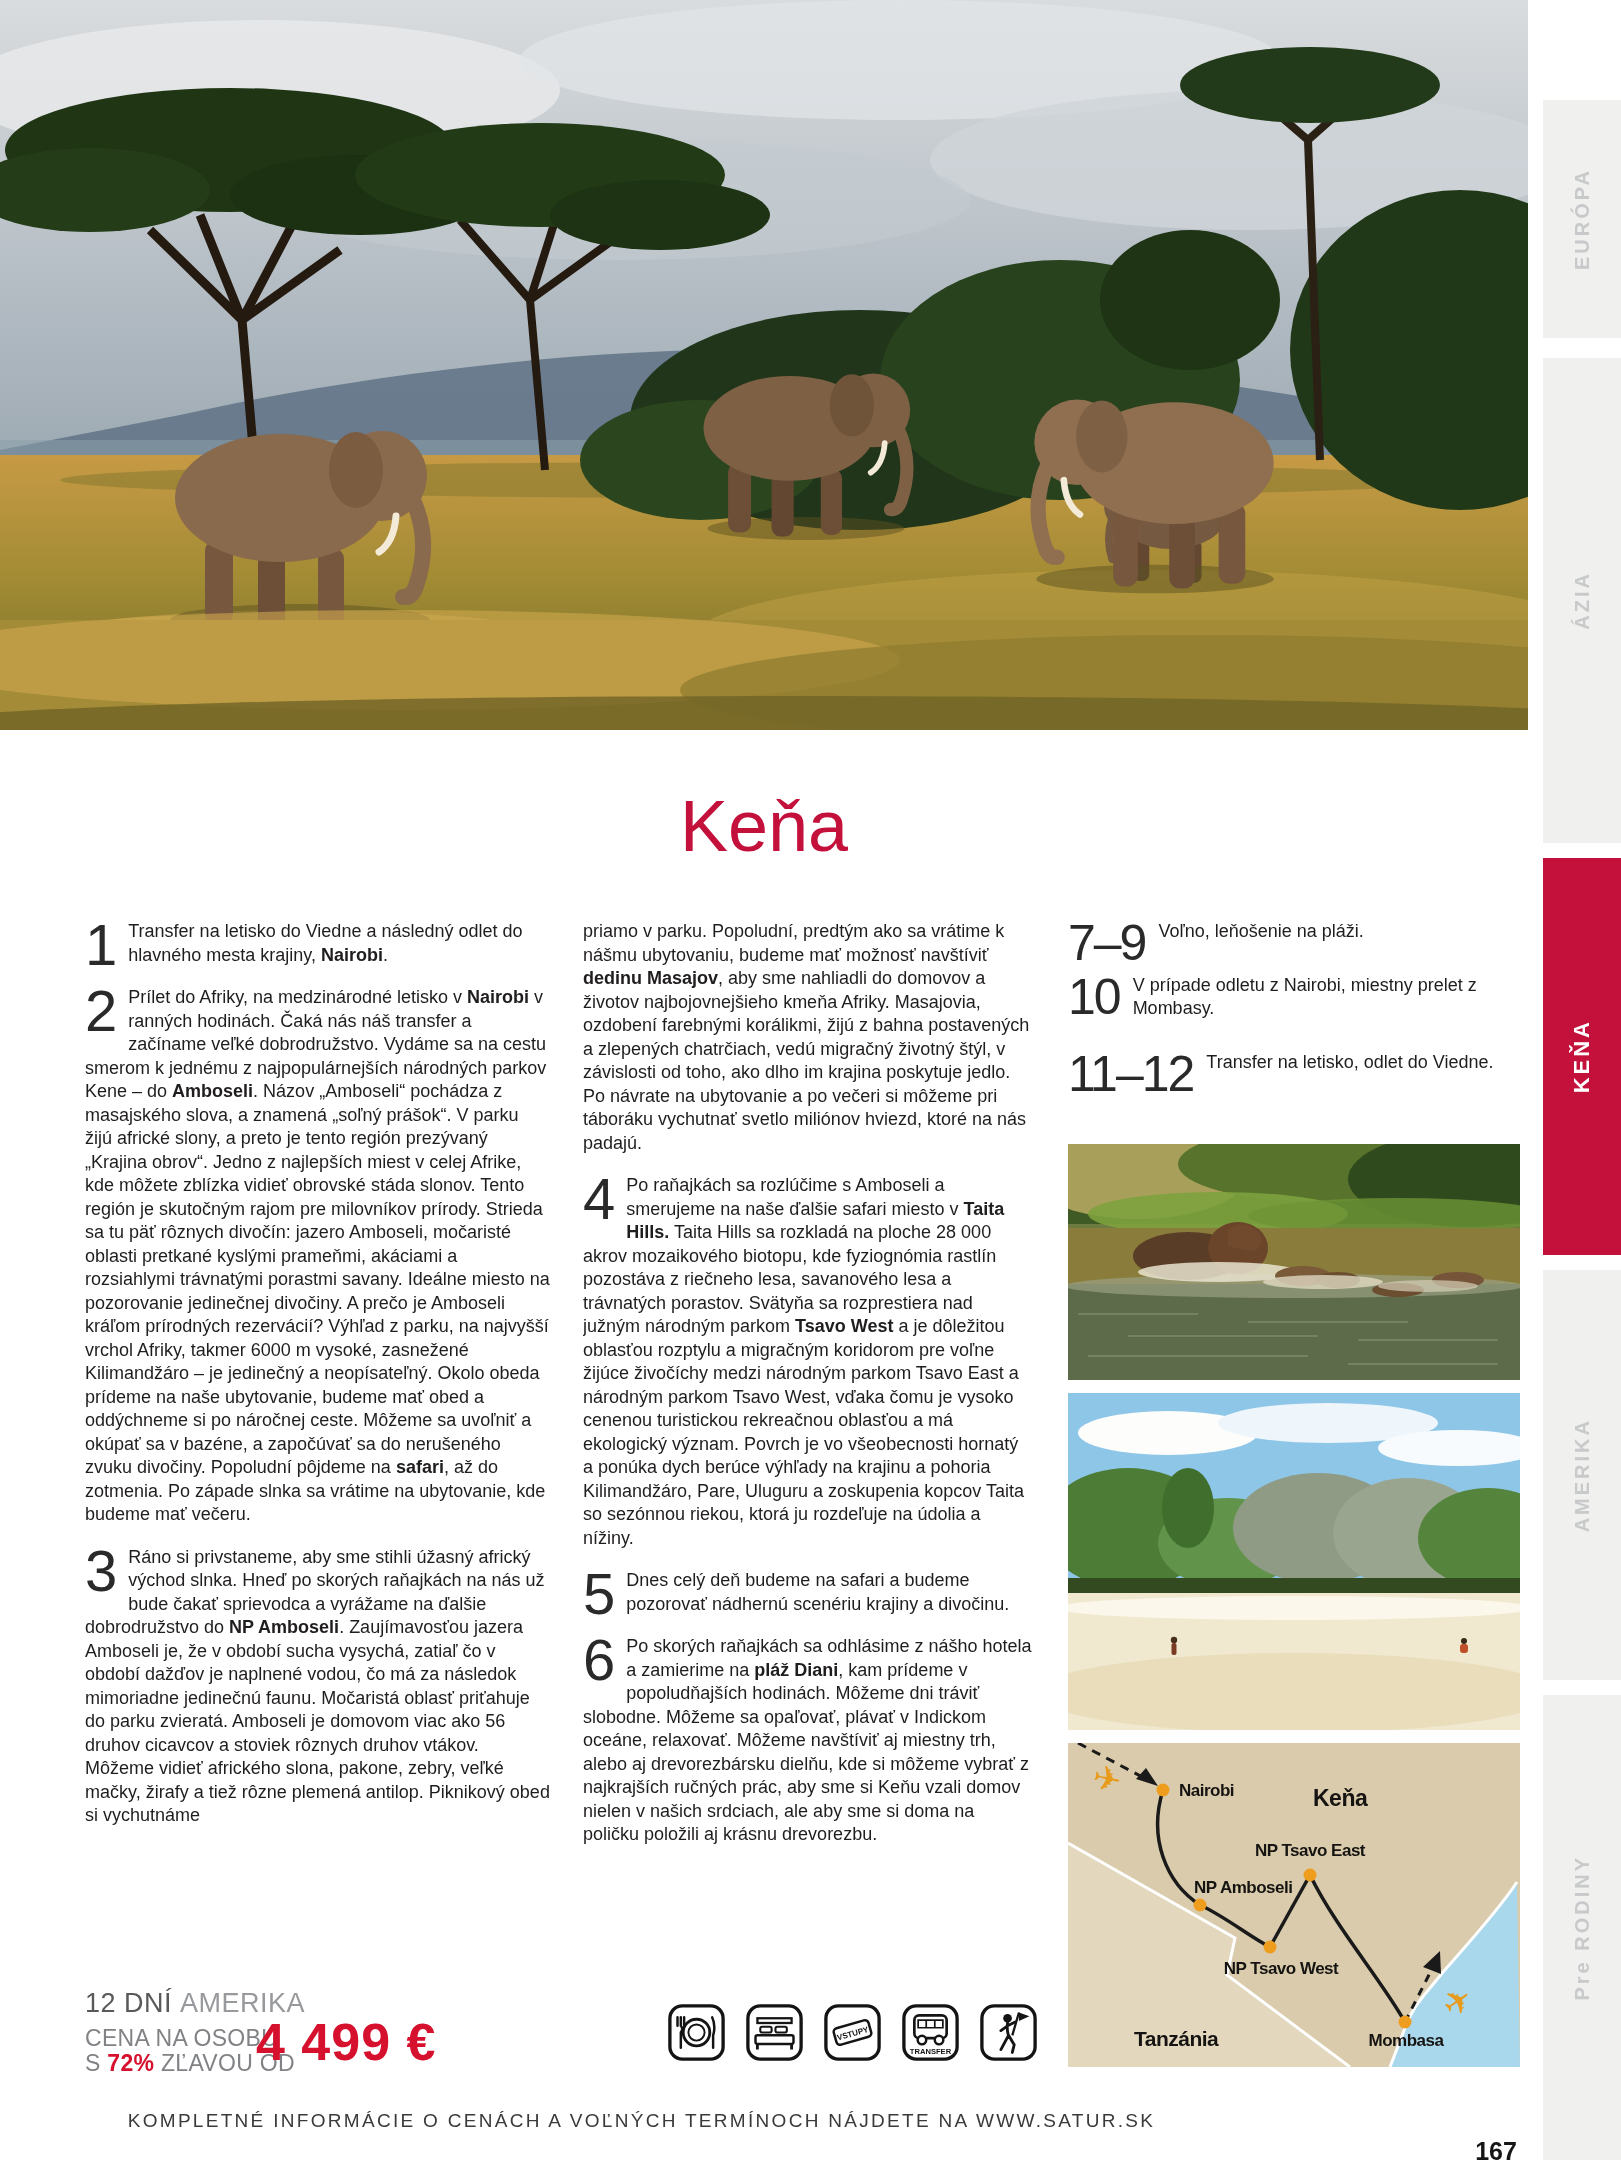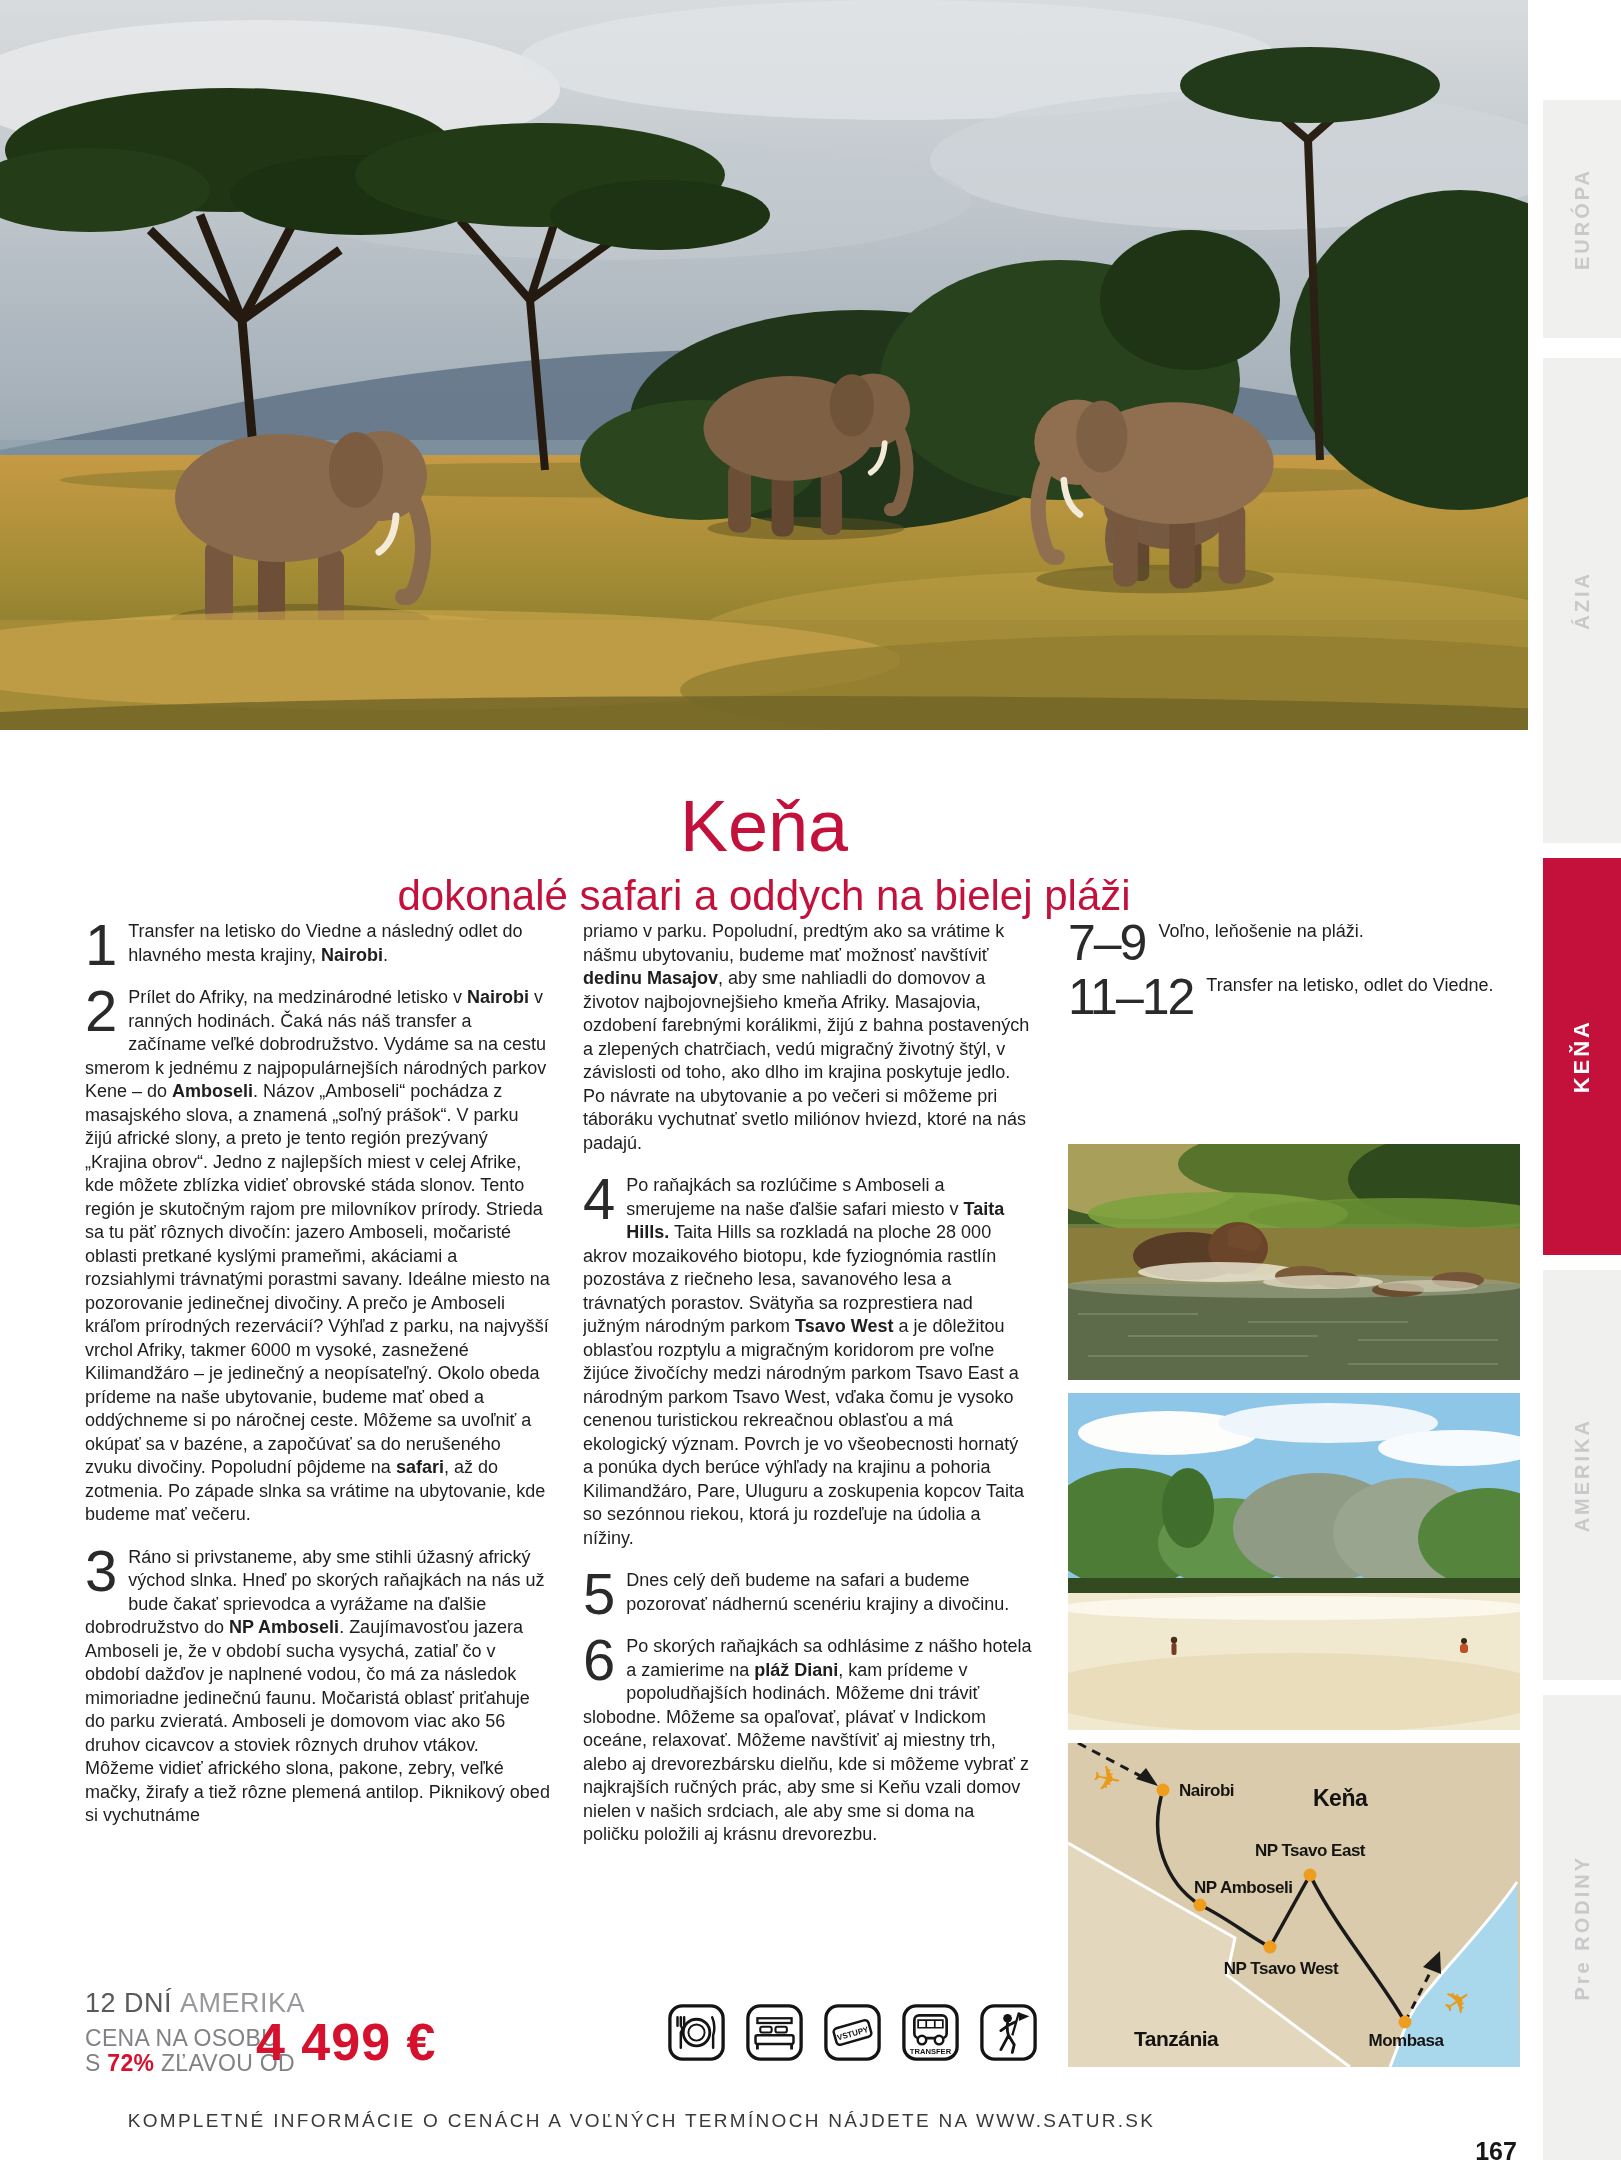--- a/index.html
+++ b/index.html
@@ -175,21 +175,20 @@
       </div>
     <div class="tab" style="top:1270px;height:410px">
         <span>AMERIKA</span>
       </div>
     <div class="tab" style="top:1695px;height:465px">
         <span>Pre RODINY</span>
       </div>
   </nav>
 
   <h1 class="abs title">Keňa</h1>
-  <h2 class="abs subtitle">dokonalé safari a oddych na bielej pláži</h2>
 
   <div class="col col1">
     <div class="day">
       <div class="daynum">1</div>
       <p><span>Transfer na letisko do Viedne a následný odlet do hlavného mesta krajiny, </span><b>Nairobi</b><span>.</span></p>
     </div>
     <div class="day">
       <div class="daynum">2</div>
       <p><span>Prílet do Afriky, na medzinárodné letisko v </span><b>Nairobi</b><span> v ranných hodinách. Čaká nás náš transfer a začíname veľké dobrodružstvo. Vydáme sa na cestu smerom k jednému z najpopulárnejších národných parkov Kene – do </span><b>Amboseli</b><span>. Názov „Amboseli“ pochádza z masajského slova, a znamená „soľný prášok“. V parku žijú africké slony, a preto je tento región prezývaný „Krajina obrov“. Jedno z najlepších miest v celej Afrike, kde môžete zblízka vidieť obrovské stáda slonov. Tento región je skutočným rajom pre milovníkov prírody. Strieda sa tu päť rôznych divočín: jazero Amboseli, močaristé oblasti pretkané kyslými prameňmi, akáciami a rozsiahlymi trávnatými porastmi savany. Ideálne miesto na pozorovanie jedinečnej divočiny. A prečo je Amboseli kráľom prírodných rezervácií? Výhľad z parku, na najvyšší vrchol Afriky, takmer 6000 m vysoké, zasnežené Kilimandžáro – je jedinečný a neopísateľný. Okolo obeda prídeme na naše ubytovanie, budeme mať obed a oddýchneme si po náročnej ceste. Môžeme sa uvoľniť a okúpať sa v bazéne, a započúvať sa do nerušeného zvuku divočiny. Popoludní pôjdeme na </span><b>safari</b><span>, až do zotmenia. Po západe slnka sa vrátime na ubytovanie, kde budeme mať večeru.</span></p>
     </div>
@@ -214,20 +213,24 @@
     <div class="day">
       <div class="daynum">6</div>
       <p><span>Po skorých raňajkách sa odhlásime z nášho hotela a zamierime na </span><b>pláž Diani</b><span>, kam prídeme v popoludňajších hodinách. Môžeme dni tráviť slobodne. Môžeme sa opaľovať, plávať v Indickom oceáne, relaxovať. Môžeme navštíviť aj miestny trh, alebo aj drevorezbársku dielňu, kde si môžeme vybrať z najkrajších ručných prác, aby sme si Keňu vzali domov nielen v našich srdciach, ale aby sme si doma na poličku položili aj krásnu drevorezbu.</span></p>
     </div>
   </div>
 
   <div class="col col3">
     <div class="day" style="margin-bottom:30px">
       <div class="daynum">7–9</div>
       <p><span>Voľno, leňošenie na pláži.</span></p>
+    </div>
+    <div class="day" style="margin-bottom:30px">
+      <div class="daynum">10</div>
+      <p><span>V prípade odletu z Nairobi, miestny prelet z Mombasy.</span></p>
     </div>
     <div class="day">
       <div class="daynum">11–12</div>
       <p><span>Transfer na letisko, odlet do Viedne.</span></p>
     </div>
   </div>
 
   <div class="abs photo-hippos">
     <svg width="452" height="236" viewBox="0 0 452 236" preserveAspectRatio="none">
       <rect width="452" height="236" fill="#6d7a40"></rect>

